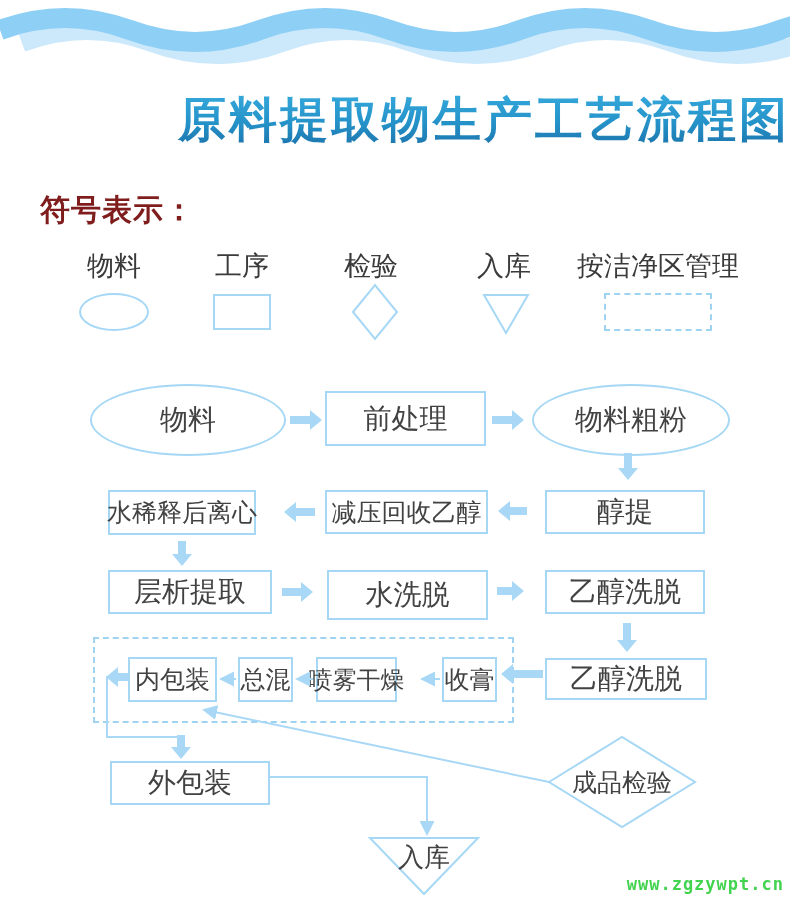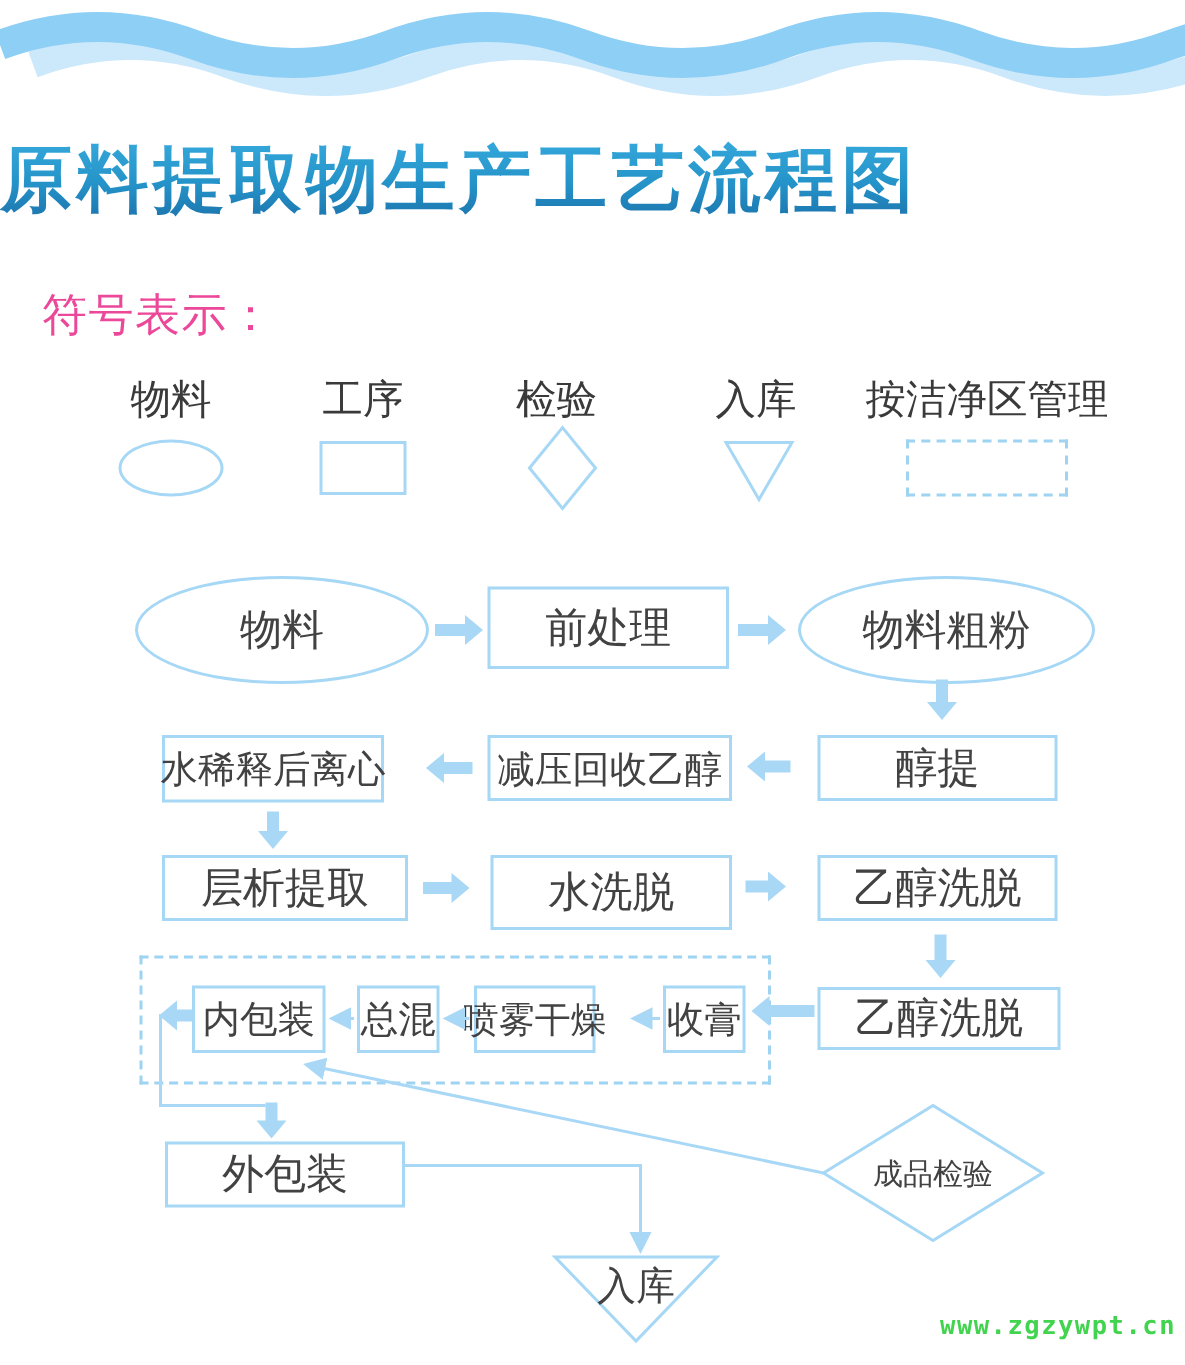--- a/index.html
+++ b/index.html
@@ -4,28 +4,28 @@
 <style>
   html,body{margin:0;padding:0;background:#ffffff;}
   .stage{
     position:relative;width:790px;height:910px;overflow:hidden;
     font-family:"Liberation Sans","DejaVu Sans",sans-serif;background:#ffffff;
   }
   
   .wave{position:absolute;left:0;top:0;z-index:1;}
   
   .title{
-    position:absolute;left:0;top:88px;width:790px;margin:0;text-align:left;
+    position:absolute;left:0;top:88px;width:790px;margin:0;text-align:right;
     font-size:48px;font-weight:bold;letter-spacing:3px;
     background:linear-gradient(180deg,#38ACDF 0%,#2492C8 55%,#1B6EA7 100%);
     -webkit-background-clip:text;background-clip:text;color:transparent;z-index:2;
   }
   .legend-heading{
-    position:absolute;left:28px;top:190px;font-size:30px;font-weight:normal;
-    color:#ec4899;z-index:2;letter-spacing:1px;
+    position:absolute;left:40px;top:190px;font-size:30px;font-weight:bold;
+    color:#7f1d1d;z-index:2;letter-spacing:1px;
   }
   
   .lg-label{
     position:absolute;top:248px;font-size:27px;color:#3a3a3a;text-align:center;z-index:2;
   }
   .lg-ellipse{
     position:absolute;left:79px;top:293px;width:70px;height:38px;
     border:2px solid #A6D8F6;border-radius:50%;background:#fff;z-index:2;box-sizing:border-box;
   }
   .lg-rect{
@@ -135,18 +135,18 @@
     <g fill="none" stroke="#A9D8F6" stroke-width="2">
       <line x1="236" y1="679" x2="222" y2="679" marker-end="url(#th)"></line>
       <line x1="313" y1="679" x2="298" y2="679" marker-end="url(#th)"></line>
       <line x1="440" y1="679" x2="423" y2="679" marker-end="url(#th)"></line>
       <polyline points="107,676 107,737 177,737"></polyline>
       <polyline points="270,777 427,777 427,833" marker-end="url(#th)"></polyline>
       <line x1="549" y1="782" x2="205" y2="710" marker-end="url(#th)"></line>
     </g>
   </svg>
 
-  <div class="shape-text" style="left:560px;top:768px;width:124px;height:28px;font-size:20px">成品检验</div>
+  <div class="shape-text" style="left:560px;top:768px;width:124px;height:28px;font-size:25px">成品检验</div>
   <div class="shape-text" style="left:384px;top:842px;width:80px;height:30px;font-size:26px">入库</div>
 
   <div class="watermark">www.zgzywpt.cn</div>
 
 </div>
 
 </body></html>

